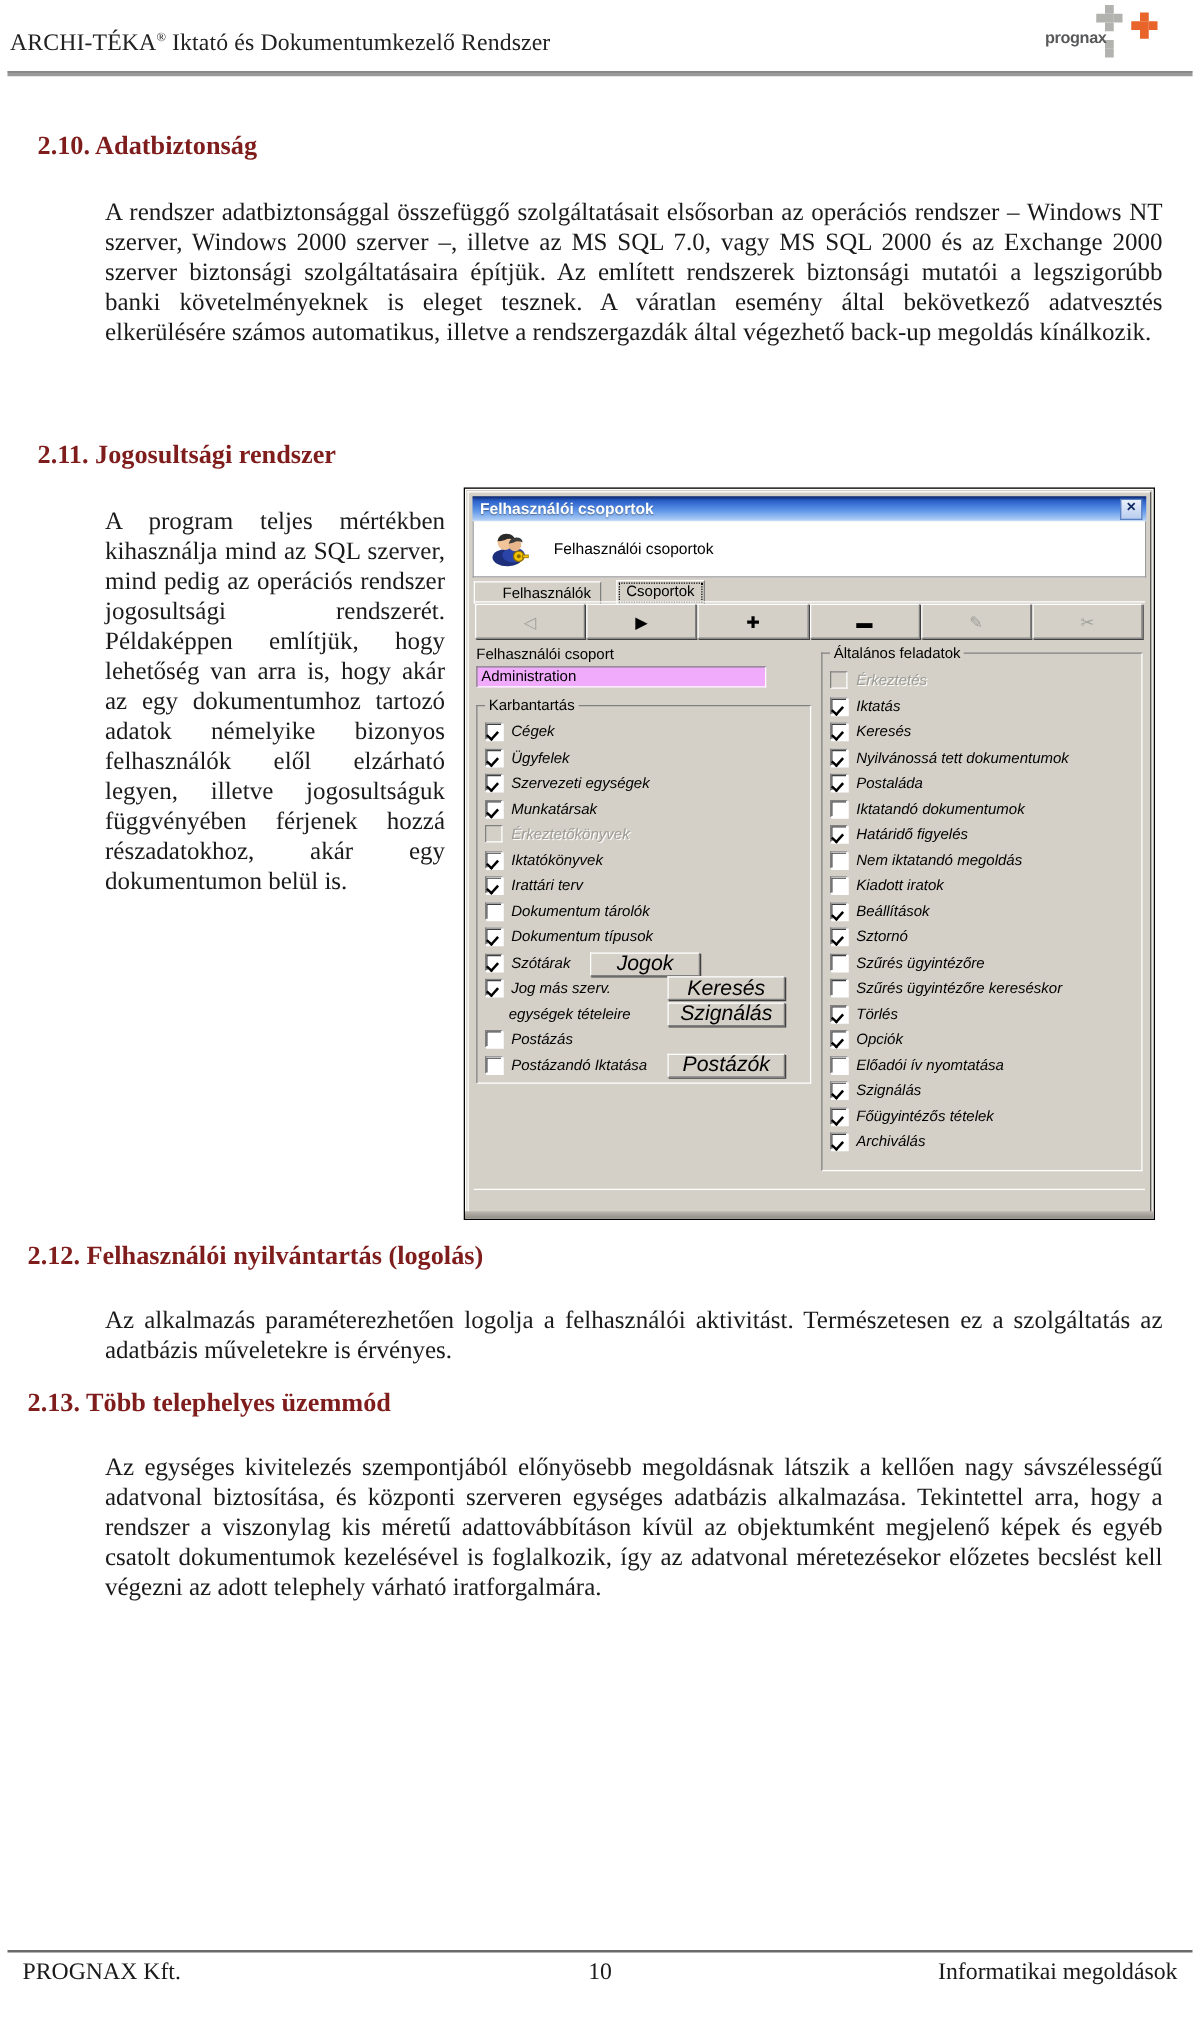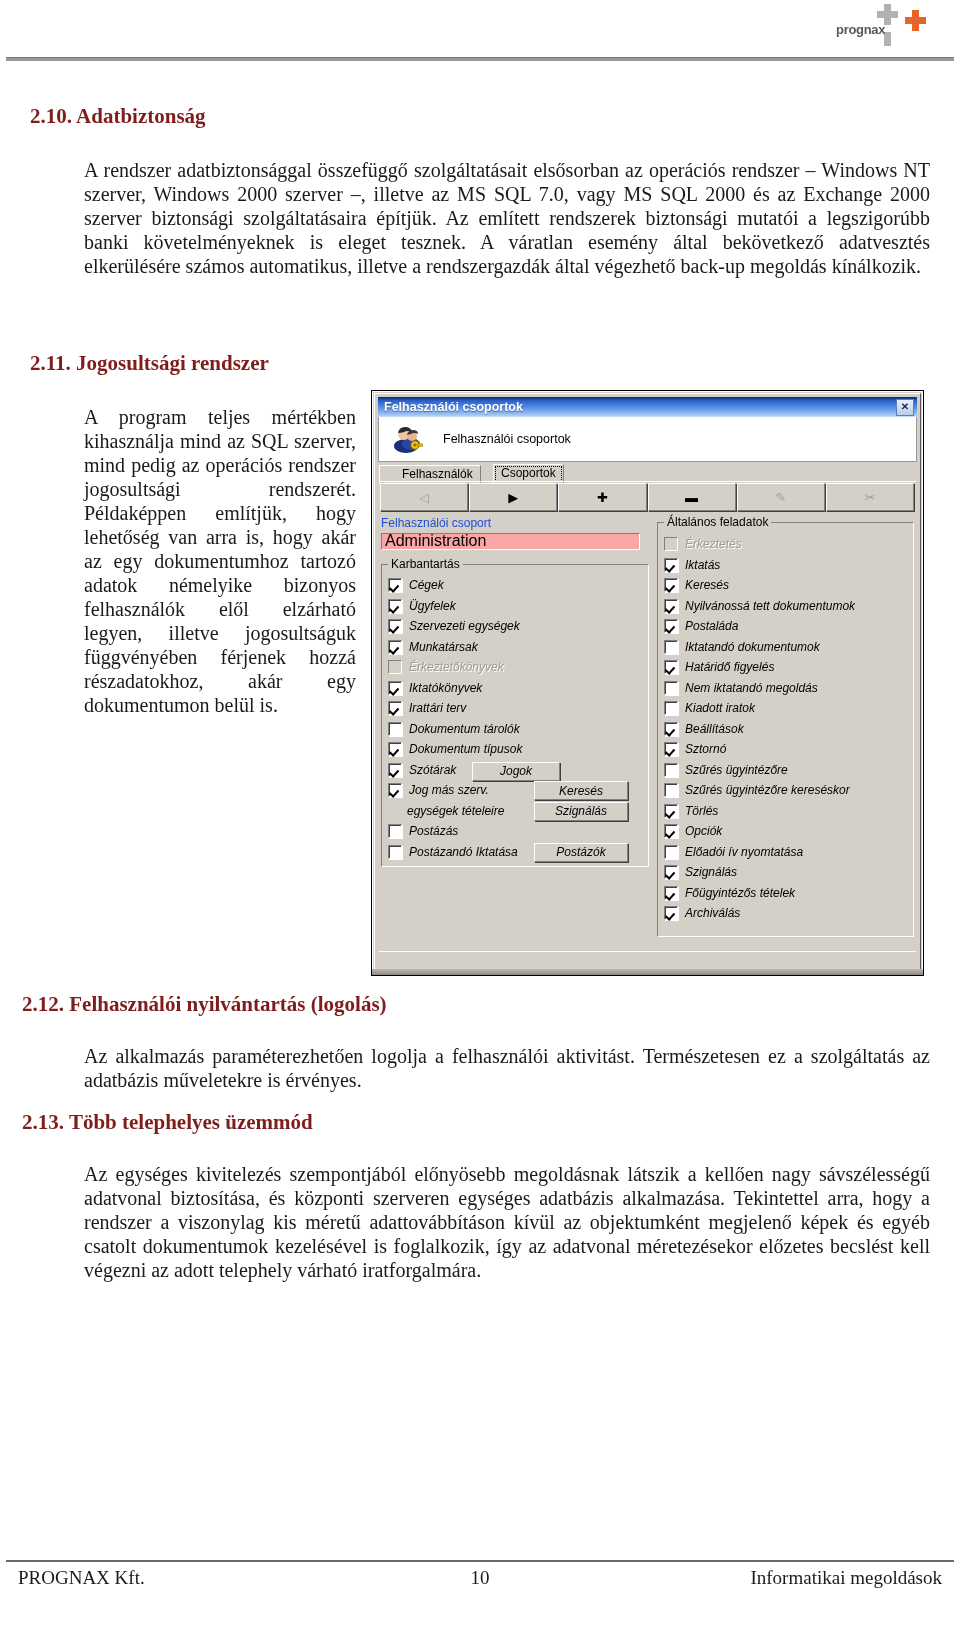--- a/index.html
+++ b/index.html
@@ -157,26 +157,26 @@
     box-shadow:1px 1px 0 #404040;
     display:flex; align-items:center; justify-content:center;
     font-size:13px; color:#000; cursor:pointer;
   }
   .tbtn.dim{ color:#a0a09a; }
 
   
   .panel-left{
     position:absolute; left:6px; top:122px; width:268px; bottom:28px;
   }
-  .field-label{ font-size:12px; color:#1d4ed8; margin-bottom:2px; }
+  .field-label{ font-size:12px; color:#000000; margin-bottom:2px; }
   .field-input{
-    width:259px; height:17px;
-    background:#fca5a5;
+    width:232px; height:17px;
+    background:#f0abfc;
     border:1px solid #808080; border-right-color:#ffffff; border-bottom-color:#ffffff;
-    font-size:16px; color:#000;
+    font-size:12px; color:#000;
     padding:1px 3px; box-sizing:border-box;
     font-family:"Liberation Sans", sans-serif;
   }
   .groupbox{
     position:relative;
     border:1px solid #ffffff; border-left-color:#808080; border-top-color:#808080;
     margin-top:14px; padding:10px 4px 4px 6px;
   }
   .groupbox > .gb-title{
     position:absolute; left:6px; top:-8px;
@@ -200,21 +200,21 @@
   .chk.disabled{ background:#d4d0c8; box-shadow:none; }
   .chk-label{ font-size:12px; color:#000; white-space:nowrap; }
   .chk-row.disabled .chk-label{ color:#9d9d96; text-shadow:1px 1px 0 #ffffff; }
 
   .minibtn{
     position:absolute; height:17px;
     background:#d4d0c8;
     border:1px solid #ffffff;
     border-right-color:#808080; border-bottom-color:#808080;
     box-shadow:1px 1px 0 #404040;
-    font-size:12px; font-family:"Liberation Sans", sans-serif;
+    font-size:17px; font-family:"Liberation Sans", sans-serif;
     color:#000; display:flex; align-items:center; justify-content:center;
     cursor:pointer;
   }
 
   .panel-right{
     position:absolute; left:282px; top:122px; right:6px; bottom:28px;
   }
   .panel-right .groupbox{ margin-top:6px; padding-top:11px; }
 
   .statusbar{
@@ -224,20 +224,23 @@
   }
   .win-bottom-shadow{
     position:absolute; left:0; right:0; bottom:0; height:6px;
     background:linear-gradient(180deg,#bdb9b1,#8e8a84);
   }
 </style>
 </head>
 <body>
 
 <div class="page-header">
+  <div class="header-title">
+    <span>ARCHI-TÉKA</span><sup>®</sup><span> Iktató és Dokumentumkezelő Rendszer</span>
+  </div>
 
   <div class="logo">
 
     <div class="sq g" style="left:48px;top:2px;"></div>
     <div class="sq g" style="left:41px;top:9px;"></div>
     <div class="sq g" style="left:48px;top:9px;"></div>
     <div class="sq g" style="left:55px;top:9px;"></div>
     <div class="sq g" style="left:48px;top:16px;"></div>
     <div class="sq g" style="left:48px;top:30px;"></div>
     <div class="sq g" style="left:48px;top:37px;"></div>

